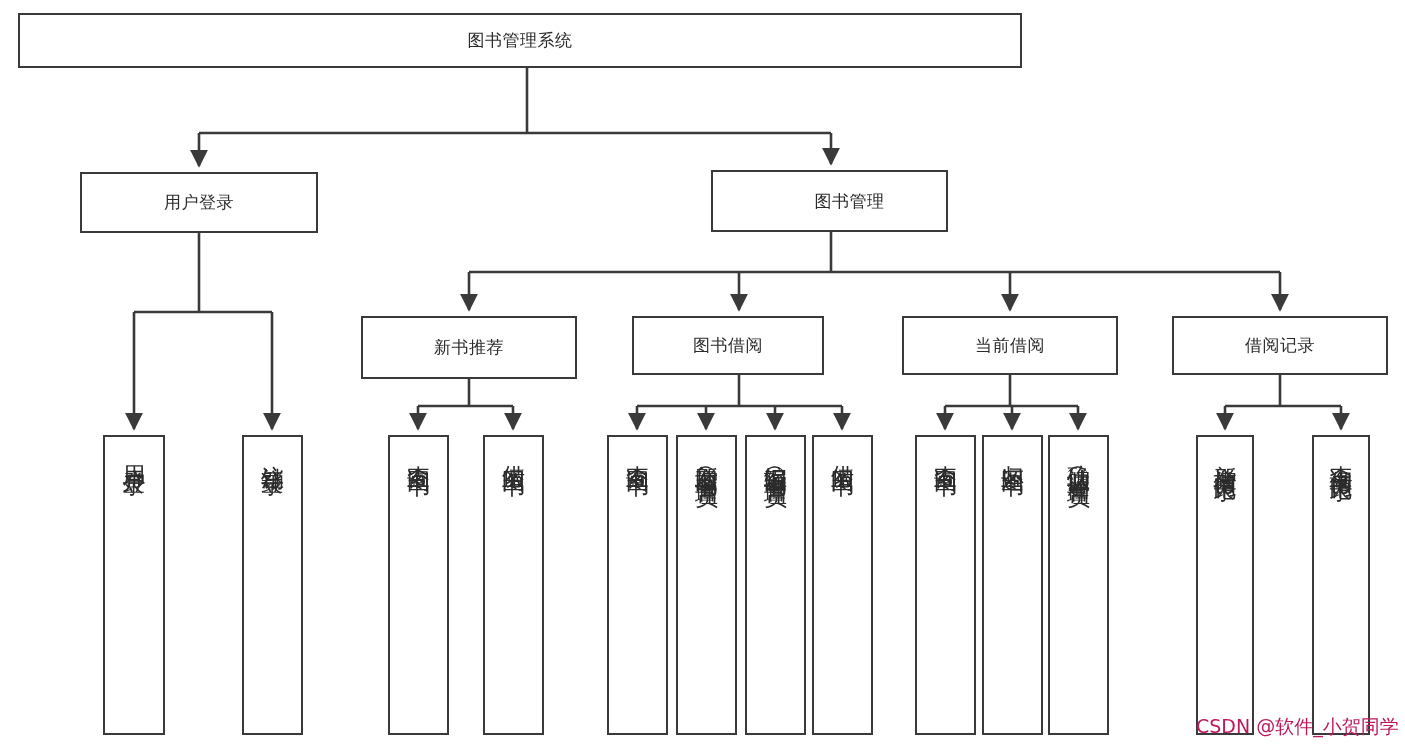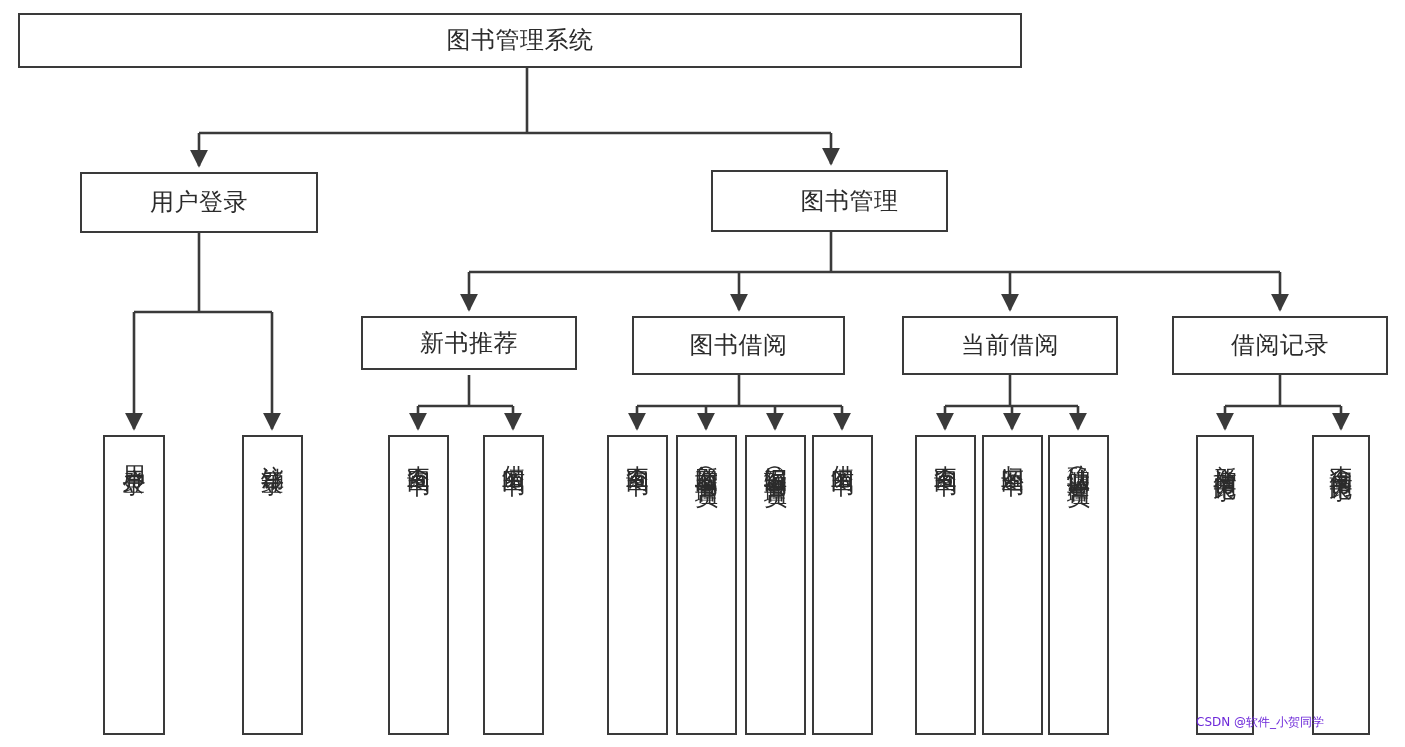--- a/index.html
+++ b/index.html
@@ -33,40 +33,40 @@
     justify-content: center;
     color: #2b2b2b;
   }
   .node .label {
     display: block;
     text-align: center;
     line-height: 1.18;
     white-space: nowrap;
   }
   .node.h .label {
-    font-size: 24px;
+    font-size: 17px;
     letter-spacing: 0.5px;
   }
   .node.v {
     align-items: flex-start;
     padding-top: 10px;
   }
   .node.v .label {
     writing-mode: vertical-rl;
     text-orientation: upright;
     font-size: 23px;
     letter-spacing: 3px;
     line-height: 1;
   }
   .watermark {
     position: absolute;
     left: 1196px;
     top: 714px;
-    font-size: 12px;
-    color: #6d28d9;
+    font-size: 19px;
+    color: #be185d;
     white-space: nowrap;
     font-family: "DejaVu Sans", "Liberation Sans", sans-serif;
   }
 </style>
 </head>
 <body>
 
 <div id="canvas">
 
   <svg class="edges" viewBox="0 0 1405 747">
@@ -123,24 +123,24 @@
     <span class="label">图书管理系统</span>
   </div>
 
   <div class="node h" style="left:80px; top:172px; width:238px; height:61px;">
     <span class="label">用户登录</span>
   </div>
   <div class="node h" style="left:711px; top:170px; width:237px; height:62px;padding-left:40px;">
     <span class="label">图书管理</span>
   </div>
 
-  <div class="node h" style="left:361px; top:316px; width:216px; height:54px;">
+  <div class="node h" style="left:361px; top:316px; width:216px; height:63px;">
     <span class="label">新书推荐</span>
   </div>
-  <div class="node h" style="left:632px; top:316px; width:213px; height:59px;">
+  <div class="node h" style="left:632px; top:316px; width:192px; height:59px;">
     <span class="label">图书借阅</span>
   </div>
   <div class="node h" style="left:1172px; top:316px; width:216px; height:59px;">
     <span class="label">借阅记录</span>
   </div>
   <div class="node h" style="left:902px; top:316px; width:216px; height:59px;">
     <span class="label">当前借阅</span>
   </div>
 
   <div class="node v" style="left:103px; top:435px; width:62px; height:300px;">

